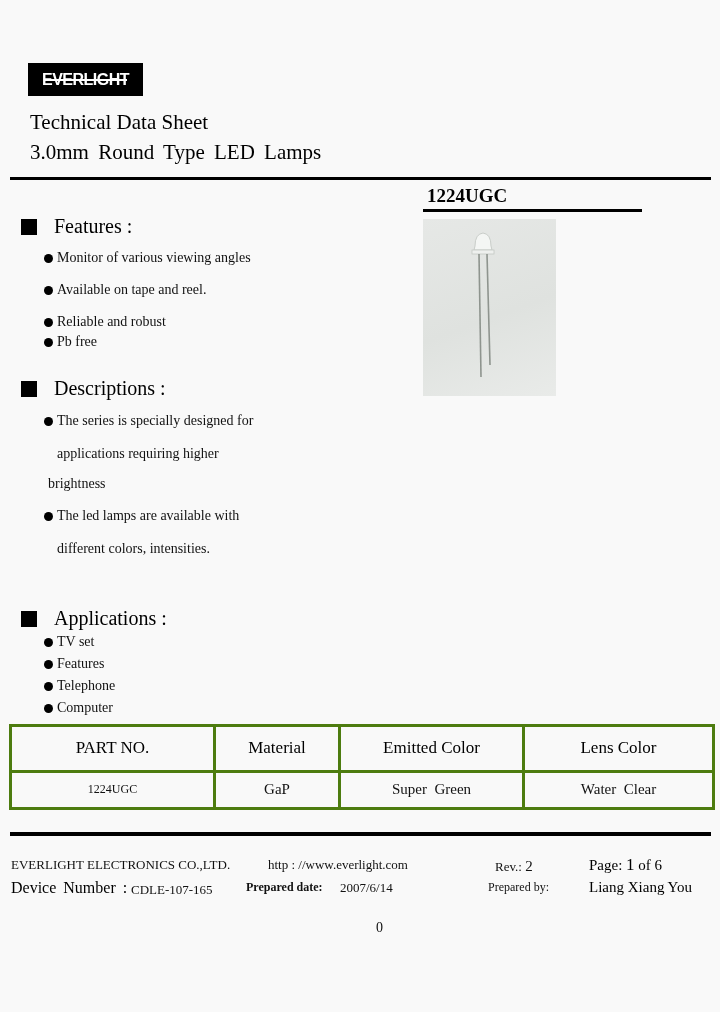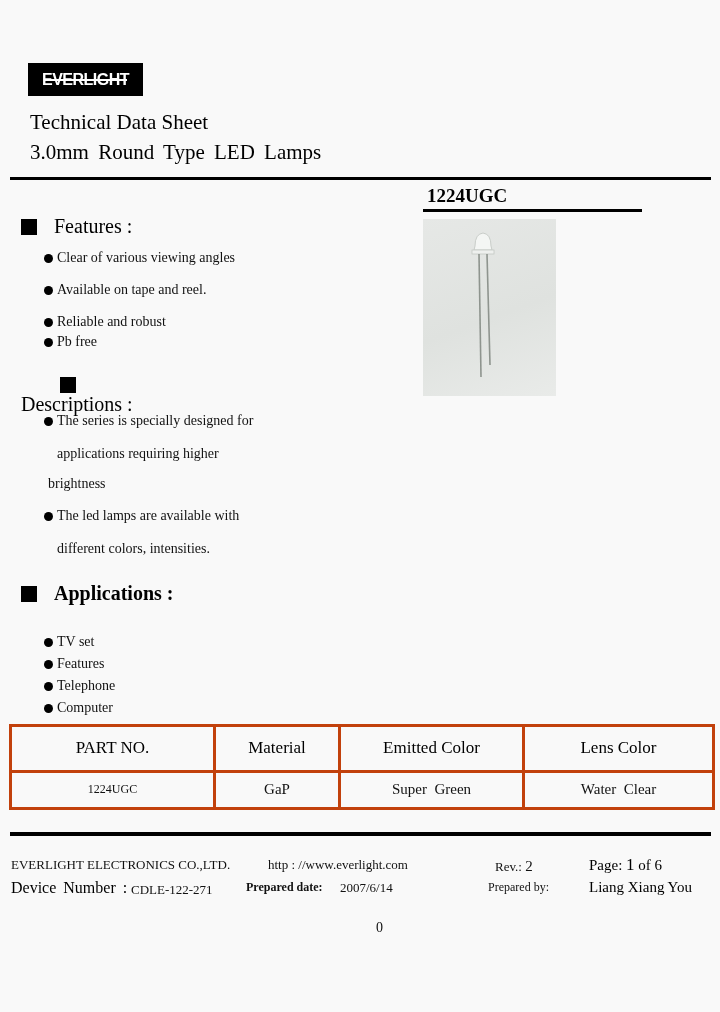--- a/index.html
+++ b/index.html
@@ -41,21 +41,21 @@
   .sec-square { width: 16px; height: 16px; background: #000; margin-right: 17px; }
   .bullet { font-size: 14px; display: flex; align-items: center; color: #111; }
   .dot { width: 9px; height: 9px; border-radius: 50%; background: #000; margin-right: 4px; flex: none; }
   .cont { font-size: 14px; color: #111; }
   table.parts {
     left: 9px; top: 724px; width: 703px; height: 86px;
     border-collapse: collapse;
     table-layout: fixed;
   }
   table.parts td {
-    border: 3px solid #c2410c;
+    border: 3px solid #4d7c0f;
     text-align: center;
     vertical-align: middle;
     padding: 0;
   }
   table.parts tr.hdr td { height: 41px; font-size: 17px; }
   table.parts tr.row td { height: 33px; font-size: 15px; color: #111; }
   .ft { font-size: 13px; color: #111; white-space: nowrap; }
   .ft-lg { font-size: 15px; color: #000; white-space: nowrap; }
 </style>
 </head>
@@ -80,52 +80,52 @@
     <line x1="64" y1="35" x2="67" y2="146" stroke="#8e948e" stroke-width="1.6"></line>
   </svg>
 </div>
 
 <div class="abs sec-head" style="left:21px; top:215px;">
   <span class="sec-square"></span>
   <span>Features :</span>
 </div>
 <div class="abs bullet" style="left:44px; top:250px;">
   <span class="dot"></span>
-  <span>Clear of various viewing angles</span>
+  <span>Monitor of various viewing angles</span>
 </div>
 <div class="abs bullet" style="left:44px; top:282px;">
   <span class="dot"></span>
   <span>Available on tape and reel.</span>
 </div>
 <div class="abs bullet" style="left:44px; top:314px;">
   <span class="dot"></span>
   <span>Reliable and robust</span>
 </div>
 <div class="abs bullet" style="left:44px; top:334px;">
   <span class="dot"></span>
   <span>Pb  free</span>
 </div>
 
-<div class="abs sec-head" style="left:21px; top:377px;flex-direction:column;">
+<div class="abs sec-head" style="left:21px; top:377px;">
   <span class="sec-square"></span>
   <span>Descriptions :</span>
 </div>
 <div class="abs bullet" style="left:44px; top:413px;">
   <span class="dot"></span>
   <span>The series is specially designed for</span>
 </div>
 <div class="abs cont" style="left:57px; top:446px;">applications requiring higher</div>
 <div class="abs cont" style="left:48px; top:476px;">brightness</div>
 <div class="abs bullet" style="left:44px; top:508px;">
   <span class="dot"></span>
   <span>The led lamps are available with</span>
 </div>
 <div class="abs cont" style="left:57px; top:541px;">different colors, intensities.</div>
 
-<div class="abs sec-head" style="left:21px; top:582px;font-weight:bold;">
+<div class="abs sec-head" style="left:21px; top:607px;">
   <span class="sec-square"></span>
   <span>Applications :</span>
 </div>
 <div class="abs bullet" style="left:44px; top:634px;">
   <span class="dot"></span>
   <span>TV set</span>
 </div>
 <div class="abs bullet" style="left:44px; top:656px;">
   <span class="dot"></span>
   <span>Features</span>
@@ -171,19 +171,19 @@
   <span style="font-size:15px;">2</span>
 </div>
 <div class="abs ft-lg" style="left:589px; top:855px;">
   <span>Page:</span>
   <span style="font-size:17px;">1</span>
   <span>of</span>
   <span>6</span>
 </div>
 
 <div class="abs ft-lg" style="left:11px; top:879px; font-size:16px; word-spacing:3px;">Device  Number :</div>
-<div class="abs ft" style="left:131px; top:882px;">CDLE-122-271</div>
+<div class="abs ft" style="left:131px; top:882px;">CDLE-107-165</div>
 <div class="abs ft" style="left:246px; top:880px; font-size:12px;font-weight:bold;">Prepared date:</div>
 <div class="abs ft" style="left:340px; top:880px;">2007/6/14</div>
 <div class="abs ft" style="left:488px; top:880px; font-size:12px;">Prepared by:</div>
 <div class="abs ft-lg" style="left:589px; top:879px;">Liang Xiang You</div>
 
 <div class="abs ft" style="left:376px; top:920px; font-size:14px;">0</div>
 
 </body></html>

